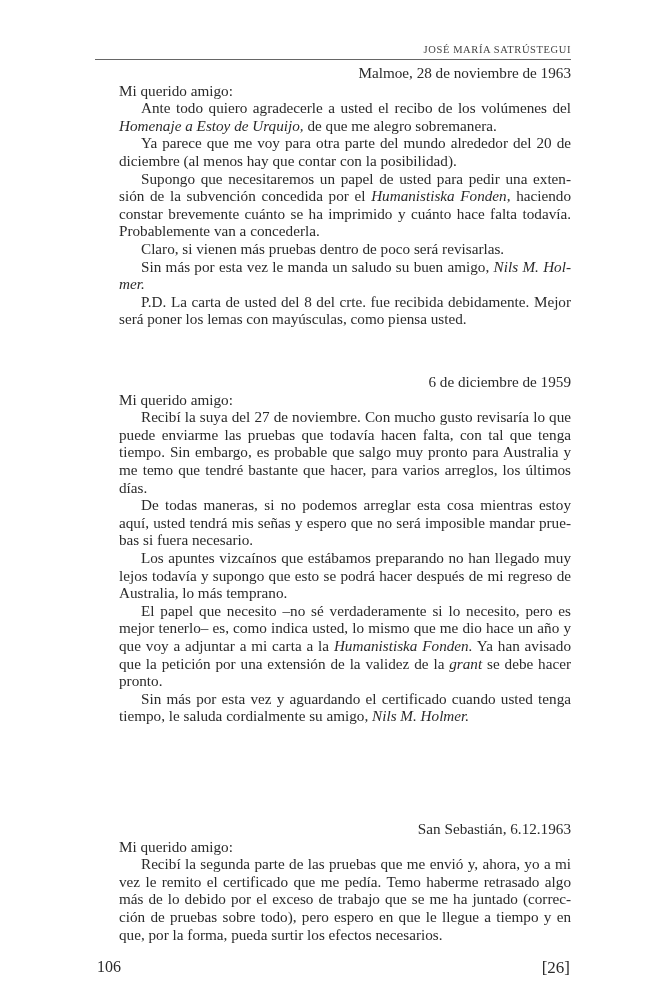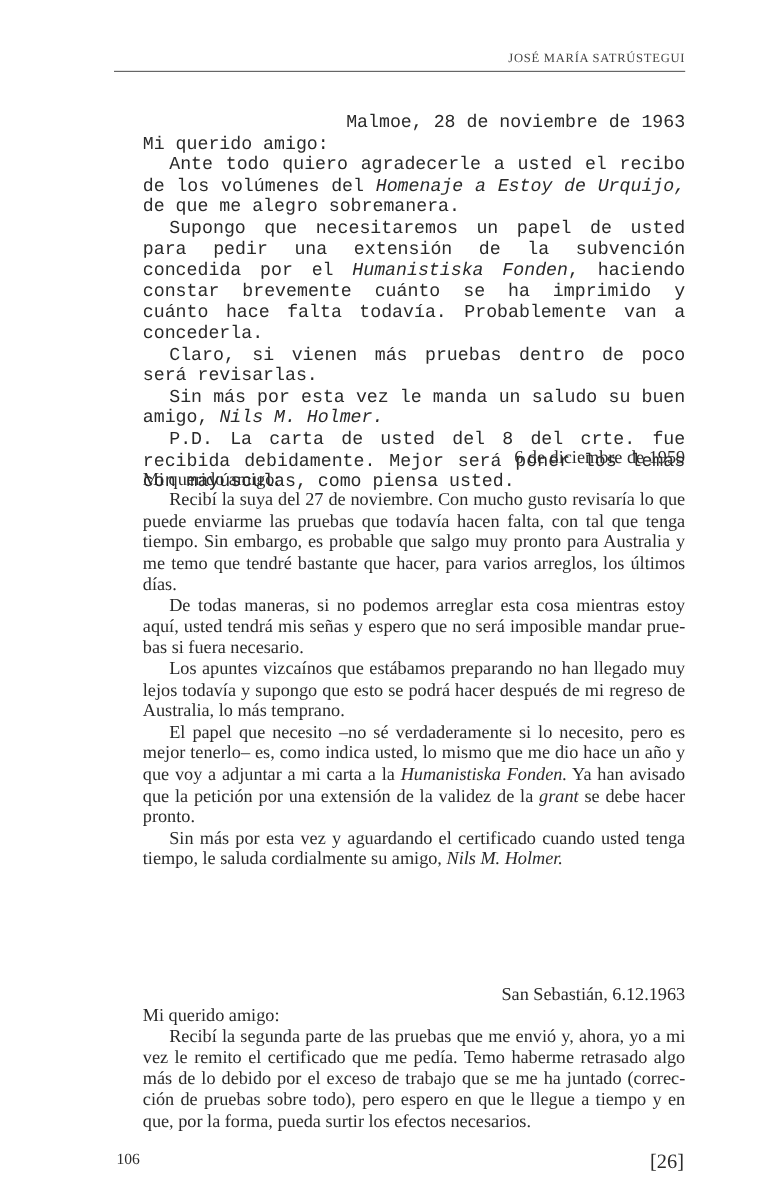--- a/index.html
+++ b/index.html
@@ -7,37 +7,38 @@
          font-family: "Liberation Serif", "DejaVu Serif", serif; color: #2a2a2a; }
   .running-head { position: absolute; left: 95px; width: 476px; top: 44px; text-align: right;
                   font-size: 10.5px; letter-spacing: 0.6px; color: #444; }
   .rule { position: absolute; left: 95px; width: 476px; top: 59px; height: 0; border-top: 1px solid #666; }
   .text-block { position: absolute; left: 119px; width: 452px; font-size: 15.2px; line-height: 17.6px;
                 text-align: justify; hyphens: manual; }
   .dateline { text-align: right; margin: 0; }
   .salutation { margin: 0; }
   .para { margin: 0; text-indent: 22px; }
   .para em, .para i { font-style: italic; }
-  .letter1 { top: 94px; font-family: Liberation Mono, monospace; }
+  .letter1 { top: 64px; }
   .letter2 { top: 373px; }
   .letter3 { top: 820px; }
-  .folio-left { position: absolute; left: 97px; top: 958px; font-size: 13px; }
+  .folio-left { position: absolute; left: 97px; top: 958px; font-size: 16px; }
   .folio-right { position: absolute; right: 75px; top: 958px; font-size: 17px; }
 </style>
 </head>
 <body>
 
 <div class="running-head">JOSÉ MARÍA SATRÚSTEGUI</div>
 <div class="rule"></div>
 
 <div class="text-block letter1">
   <p class="dateline">Malmoe, 28 de noviembre de 1963</p>
   <p class="salutation">Mi querido amigo:</p>
   <div class="paras">
       <p class="para">Ante todo quiero agradecerle a usted el recibo de los volúmenes del <em>Homenaje a Estoy de Urquijo,</em> de que me alegro sobremanera.</p>
+      <p class="para">Ya parece que me voy para otra parte del mundo alrededor del 20 de diciembre (al menos hay que contar con la posibilidad).</p>
       <p class="para">Supongo que necesitaremos un papel de usted para pedir una exten­sión de la subvención concedida por el <em>Humanistiska Fonden</em>, haciendo constar brevemente cuánto se ha imprimido y cuánto hace falta todavía. Probablemente van a concederla.</p>
       <p class="para">Claro, si vienen más pruebas dentro de poco será revisarlas.</p>
       <p class="para">Sin más por esta vez le manda un saludo su buen amigo, <em>Nils M. Hol­mer.</em></p>
       <p class="para">P.D. La carta de usted del 8 del crte. fue recibida debidamente. Me­jor será poner los lemas con mayúsculas, como piensa usted.</p>
     </div>
 </div>
 
 <div class="text-block letter2">
   <p class="dateline">6 de diciembre de 1959</p>
   <p class="salutation">Mi querido amigo:</p>

